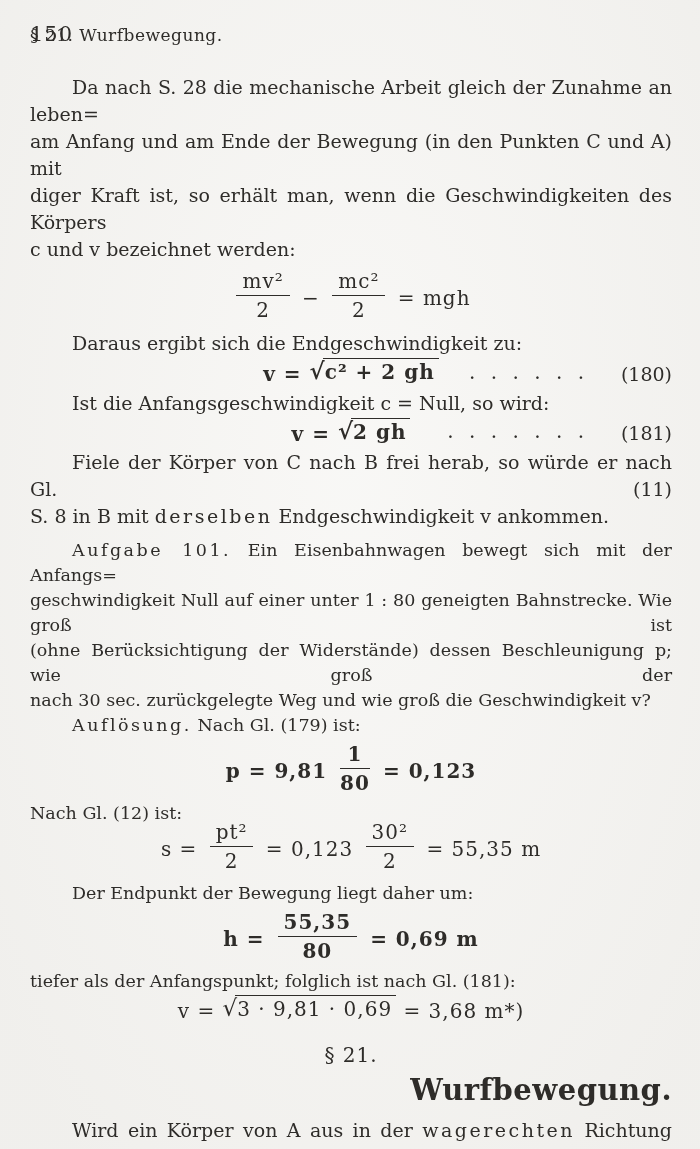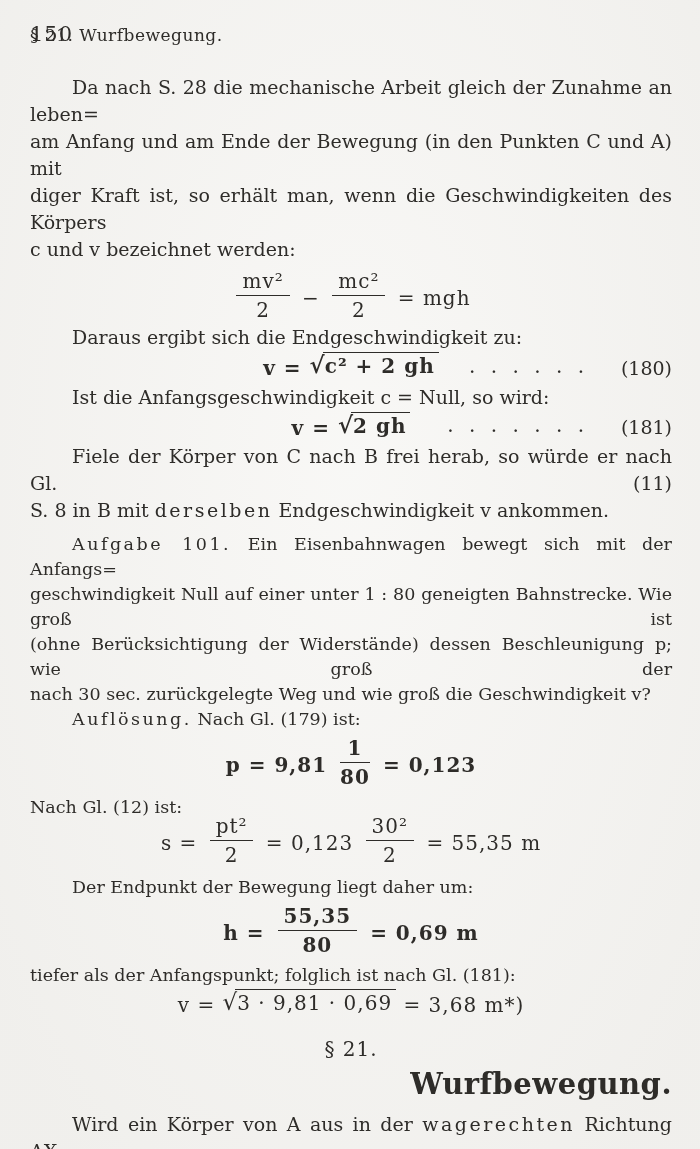--- a/index.html
+++ b/index.html
@@ -34,21 +34,21 @@
   .frac{display:inline-block;vertical-align:middle;text-align:center;margin:0 5px;position:relative;top:-2px;}
   .frac .num{display:block;padding:0 6px 2px;border-bottom:1.5px solid currentColor;}
   .frac .den{display:block;padding-top:2px;}
   .root{white-space:nowrap;}
   .rsign{font-size:1.15em;margin-right:-3px;}
   .radicand{border-top:1.7px solid currentColor;padding:1px 4px 0 2px;}
   .beq{font-weight:bold;}
   .eqrow{position:relative;}
   .dots{position:absolute;right:88px;bottom:2px;word-spacing:9px;font-weight:normal;letter-spacing:0;}
   .eqno{position:absolute;right:0;bottom:0;font-weight:normal;font-size:19px;letter-spacing:0;}
-  .eq-energy{margin:8px 0 0;}
+  .eq-energy{margin:8px 0 6px;}
   .eq-disp{margin:6px 0 4px;font-weight:bold;}
   .eq-line{margin:2px 0 4px;}
   
   .secnum{text-align:center;font-size:20px;margin-top:20px;letter-spacing:1px;}
   .sectitle{text-align:right;font-size:29px;font-weight:bold;margin:6px 0 10px;letter-spacing:.5px;}
   .gap8{height:8px;}
 </style>
 </head>
 <body>
 

